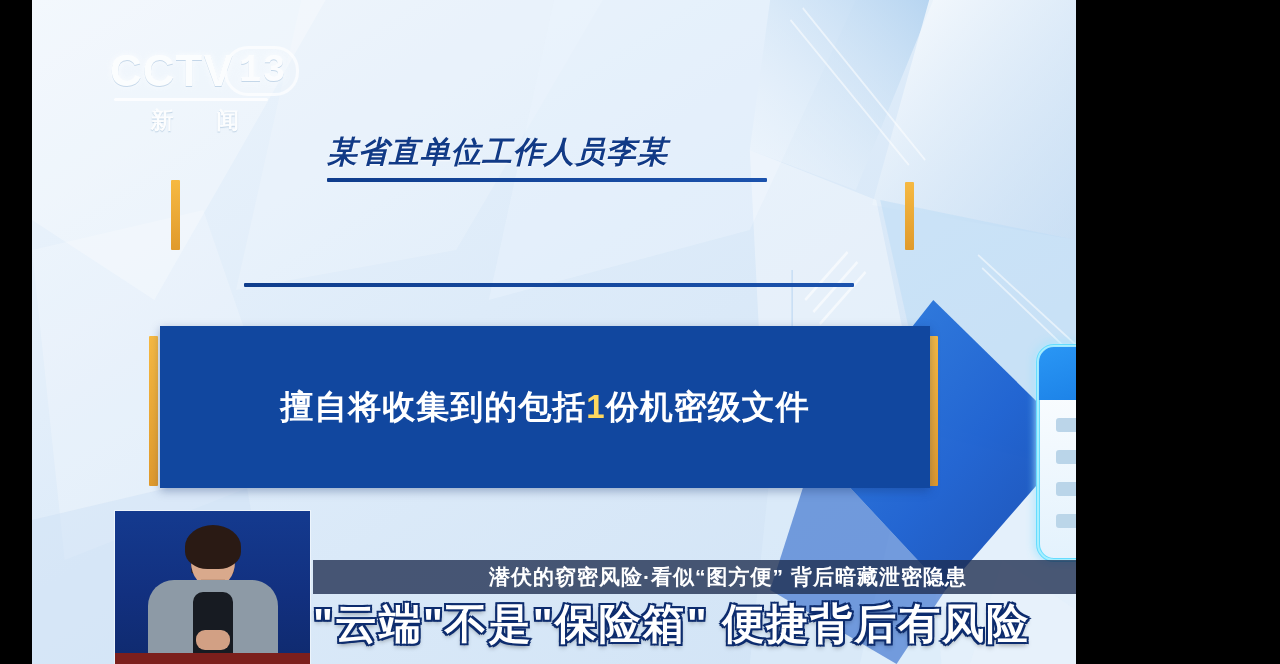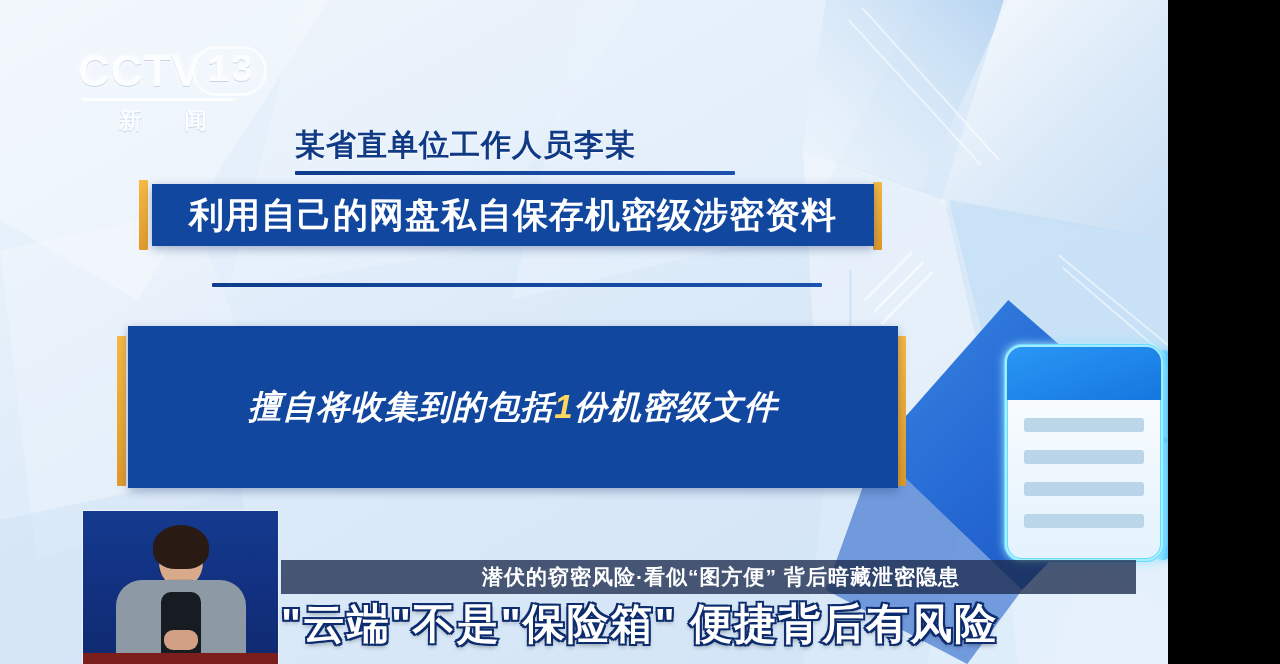--- a/index.html
+++ b/index.html
@@ -3,25 +3,26 @@
 <meta charset="utf-8">
 <title>CCTV-13 News Broadcast Frame</title>
 <style>
   html, body {
     margin: 0;
     padding: 0;
     background: #000;
   }
   #stage {
     position: relative;
-    width: 1168px;
+    width: 1044px;
     height: 664px;
     overflow: hidden;
     font-family: "Liberation Sans", "DejaVu Sans", sans-serif;
     background: linear-gradient(160deg, #e9f2fb 0%, #dbeaf8 35%, #cfe3f6 60%, #e4f0fa 100%);
+    margin-left: 32px;
   }
 
   
   .bg-layer { position: absolute; inset: 0; overflow: hidden; }
   .bg-layer svg { position: absolute; inset: 0; width: 100%; height: 100%; display: block; }
 
   
   #logo {
     position: absolute;
     left: 78px; top: 46px;
@@ -118,21 +119,20 @@
     left: 152px; top: 184px;
     width: 722px; height: 62px;
   }
   #banner1 .bline { font-size: 35px; }
 
   #banner2 {
     left: 128px; top: 326px;
     width: 770px; height: 162px;
     padding: 6px 0;
     gap: 2px;
-    font-style: italic;
   }
   #banner2 .bline { font-size: 33px; line-height: 50px; }
   #banner2 .bline.wide { font-size: 34px; }
 
   
   #anchor-box {
     position: absolute;
     left: 83px; top: 511px;
     width: 195px; height: 153px;
     background: #12307a;
@@ -208,21 +208,20 @@
 
   
   #caption-bar {
     position: absolute;
     left: 281px; top: 560px;
     width: 830px; height: 34px;
     background: rgba(28,44,78,.78);
     display: flex;
     align-items: center;
     justify-content: center;
-    padding-left: 25px;
   }
   #caption-bar .cap-text {
     color: #ffffff;
     font-size: 21px;
     font-weight: bold;
     letter-spacing: 1px;
     white-space: nowrap;
   }
   #headline {
     position: absolute;
@@ -372,31 +371,28 @@
 
   <div id="logo">
     <div class="logo-main">
       <span>CCTV</span>
       <span class="logo-13">13</span>
     </div>
     <div class="logo-rule"></div>
     <div class="logo-sub">新 闻</div>
   </div>
 
-  <div class="kicker" style="left:295px; top:125px; width:440px;">
+  <div class="kicker" style="left:295px; top:132px; width:440px;font-style:italic;">
     <span>某省直单位工作人员李某</span>
     <span class="rule"></span>
   </div>
 
   <div class="accent" style="left:139px; top:180px; height:70px;"></div>
   <div class="accent" style="left:873px; top:182px; height:68px;"></div>
 
-  <div class="banner" id="banner1">
-    <div class="bline">利用自己的网盘私自保存机密级涉密资料</div>
-  </div>
 
   <div class="kicker" style="left:212px; top:278px; width:610px;">
     <span class="rule"></span>
   </div>
 
   <div class="accent" style="left:117px; top:336px; height:150px;"></div>
   <div class="accent" style="left:897px; top:336px; height:150px;"></div>
 
   <div class="banner" id="banner2">
     <div class="bline">

